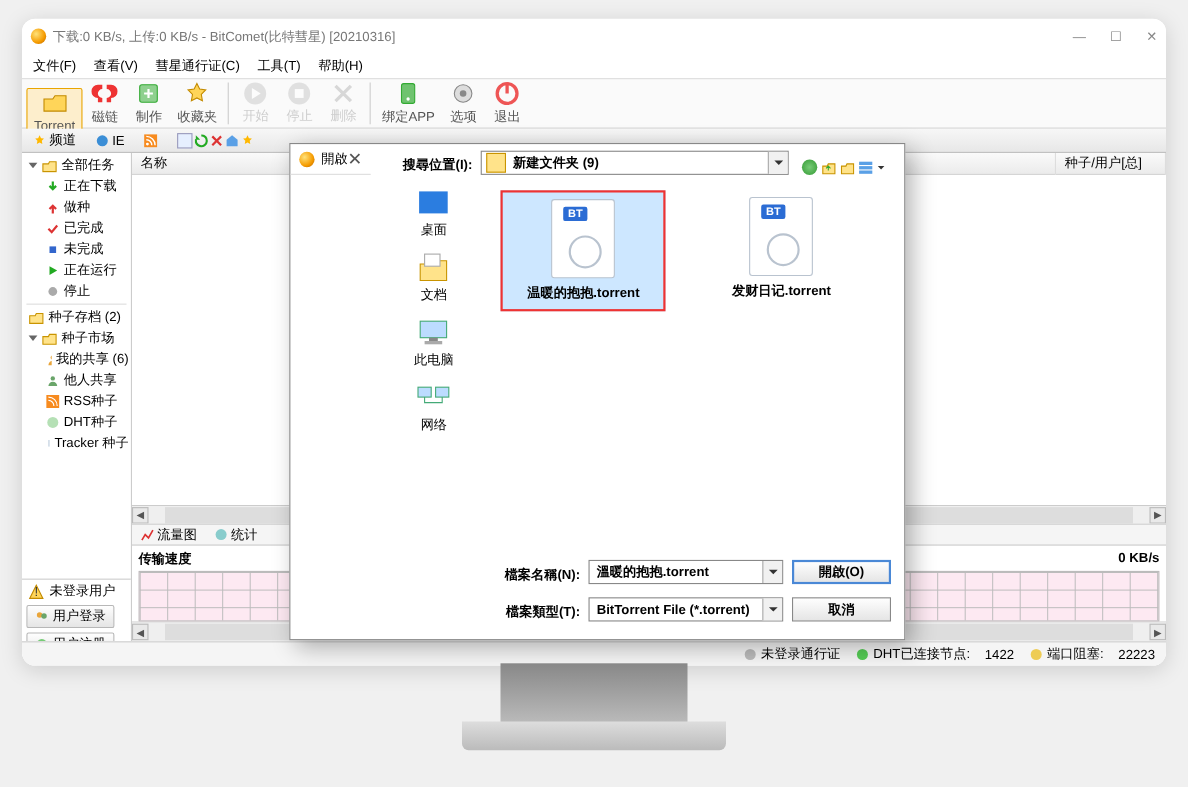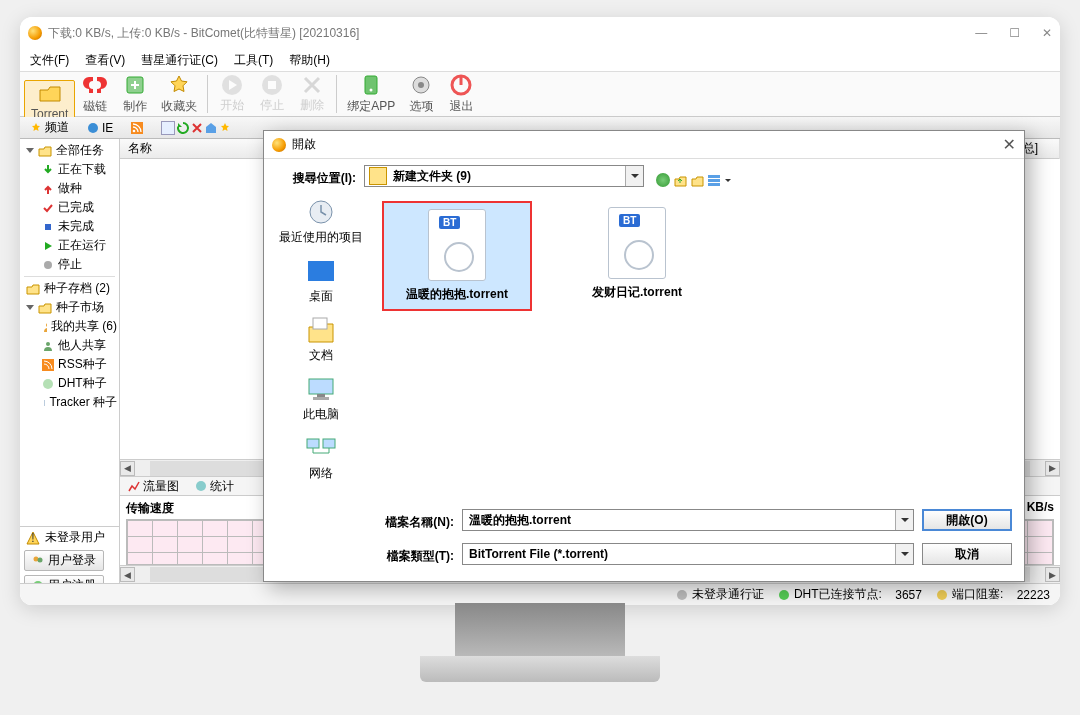--- a/index.html
+++ b/index.html
@@ -66,21 +66,21 @@
 .chart{height:46px;background:#fde9f2;border:1px solid #bbb;background-image:linear-gradient(#bbb 1px,transparent 1px),linear-gradient(90deg,#bbb 1px,transparent 1px);background-size:25px 16px;}
 
 .hscroll2{height:17px;background:#efefef;display:flex;align-items:center;}
 
 
 .statusbar{height:22px;border-top:1px solid #ccc;display:flex;align-items:center;justify-content:flex-end;gap:15px;padding:0 10px;background:#f5f5f5;font-size:12px;}
 .statusbar .cell{display:flex;align-items:center;gap:5px;}
 .dot{width:10px;height:10px;border-radius:50%;}
 
 
-.dialog{position:absolute;top:113px;left:243px;width:762px;height:452px;background:#fff;border:1px solid #888;box-shadow:6px 6px 20px rgba(0,0,0,.3);display:flex;flex-direction:column;}
+.dialog{position:absolute;top:113px;left:243px;width:560px;height:452px;background:#fff;border:1px solid #888;box-shadow:6px 6px 20px rgba(0,0,0,.3);display:flex;flex-direction:row;}
 .dlg-title{height:28px;display:flex;align-items:center;padding:0 8px;border-bottom:1px solid #ddd;}
 .dlg-title .ico{width:14px;height:14px;border-radius:50%;background:radial-gradient(circle at 35% 35%,#ffe27a,#f59b00 60%,#b56000);margin-right:6px;}
 .dlg-title .x{margin-left:auto;font-size:16px;color:#555;cursor:pointer;}
 .dlg-body{flex:1;display:flex;flex-direction:column;padding:6px 12px 10px;}
 .dlg-row{display:flex;align-items:flex-end;gap:8px;margin-bottom:6px;font-weight:bold;}
 .dlg-label{width:80px;text-align:right;}
 .combo{flex:1;height:22px;border:1px solid #888;display:flex;align-items:center;background:#fff;}
 .combo .ci{width:18px;height:18px;background:#ffe38a;margin:0 4px;border:1px solid #c99400;}
 .combo-arrow{width:18px;height:20px;border-left:1px solid #aaa;display:flex;align-items:center;justify-content:center;background:#f1f1f1;}
 .combo-arrow:after{content:"";border-left:4px solid transparent;border-right:4px solid transparent;border-top:4px solid #333;}
@@ -413,21 +413,21 @@
               <div class="scr-arrow">▶</div>
             </div>
     </div>
   </div>
 
   <div class="statusbar">
     <div class="cell">
             <span class="dot" style="background:#bbb"></span>
             <span>未登录通行证</span>
           </div>
-    <div class="cell"><span class="dot" style="background:#5c5"></span><span>DHT已连接节点:</span>&nbsp;<span>3657</span></div>
+    <div class="cell"><span class="dot" style="background:#5c5"></span><span>DHT已连接节点:</span>&nbsp;<span>1422</span></div>
     <div class="cell"><span class="dot" style="background:#ec5"></span><span>端口阻塞:</span>&nbsp;<span>22223</span></div>
   </div>
 
   <div class="watermark">公众号:优Store</div>
 
   <div class="dialog">
     <div class="dlg-title">
       <span class="ico"></span>
       <span>開啟</span>
       <span class="x">✕</span>
@@ -457,27 +457,20 @@
           <span style="width:8px"><svg width="8" height="14">
                     <path d="M1 6l3 3 3-3z" fill="#333"></path>
                   </svg></span>
         </div>
       </div>
 
       <div class="dlg-main">
         <div class="places">
           <div class="place">
                   <svg class="pic" viewBox="0 0 36 30">
-                    <circle cx="18" cy="15" r="11" fill="#e8edf3" stroke="#7a92ab"></circle>
-                    <path d="M18 8v7l5 3" stroke="#7a92ab" fill="none" stroke-width="1.5"></path>
-                  </svg>
-                  <span>最近使用的项目</span>
-                </div>
-          <div class="place">
-                  <svg class="pic" viewBox="0 0 36 30">
                     <rect x="5" y="5" width="26" height="20" fill="#2b7de0"></rect>
                   </svg>
                   <span>桌面</span>
                 </div>
           <div class="place">
                   <svg class="pic" viewBox="0 0 36 30">
                     <path d="M6 12h9l2-3h13v18H6z" fill="#ffe38a" stroke="#c99400"></path>
                     <rect x="10" y="3" width="14" height="11" fill="#fff" stroke="#aaa"></rect>
                   </svg>
                   <span>文档</span>

